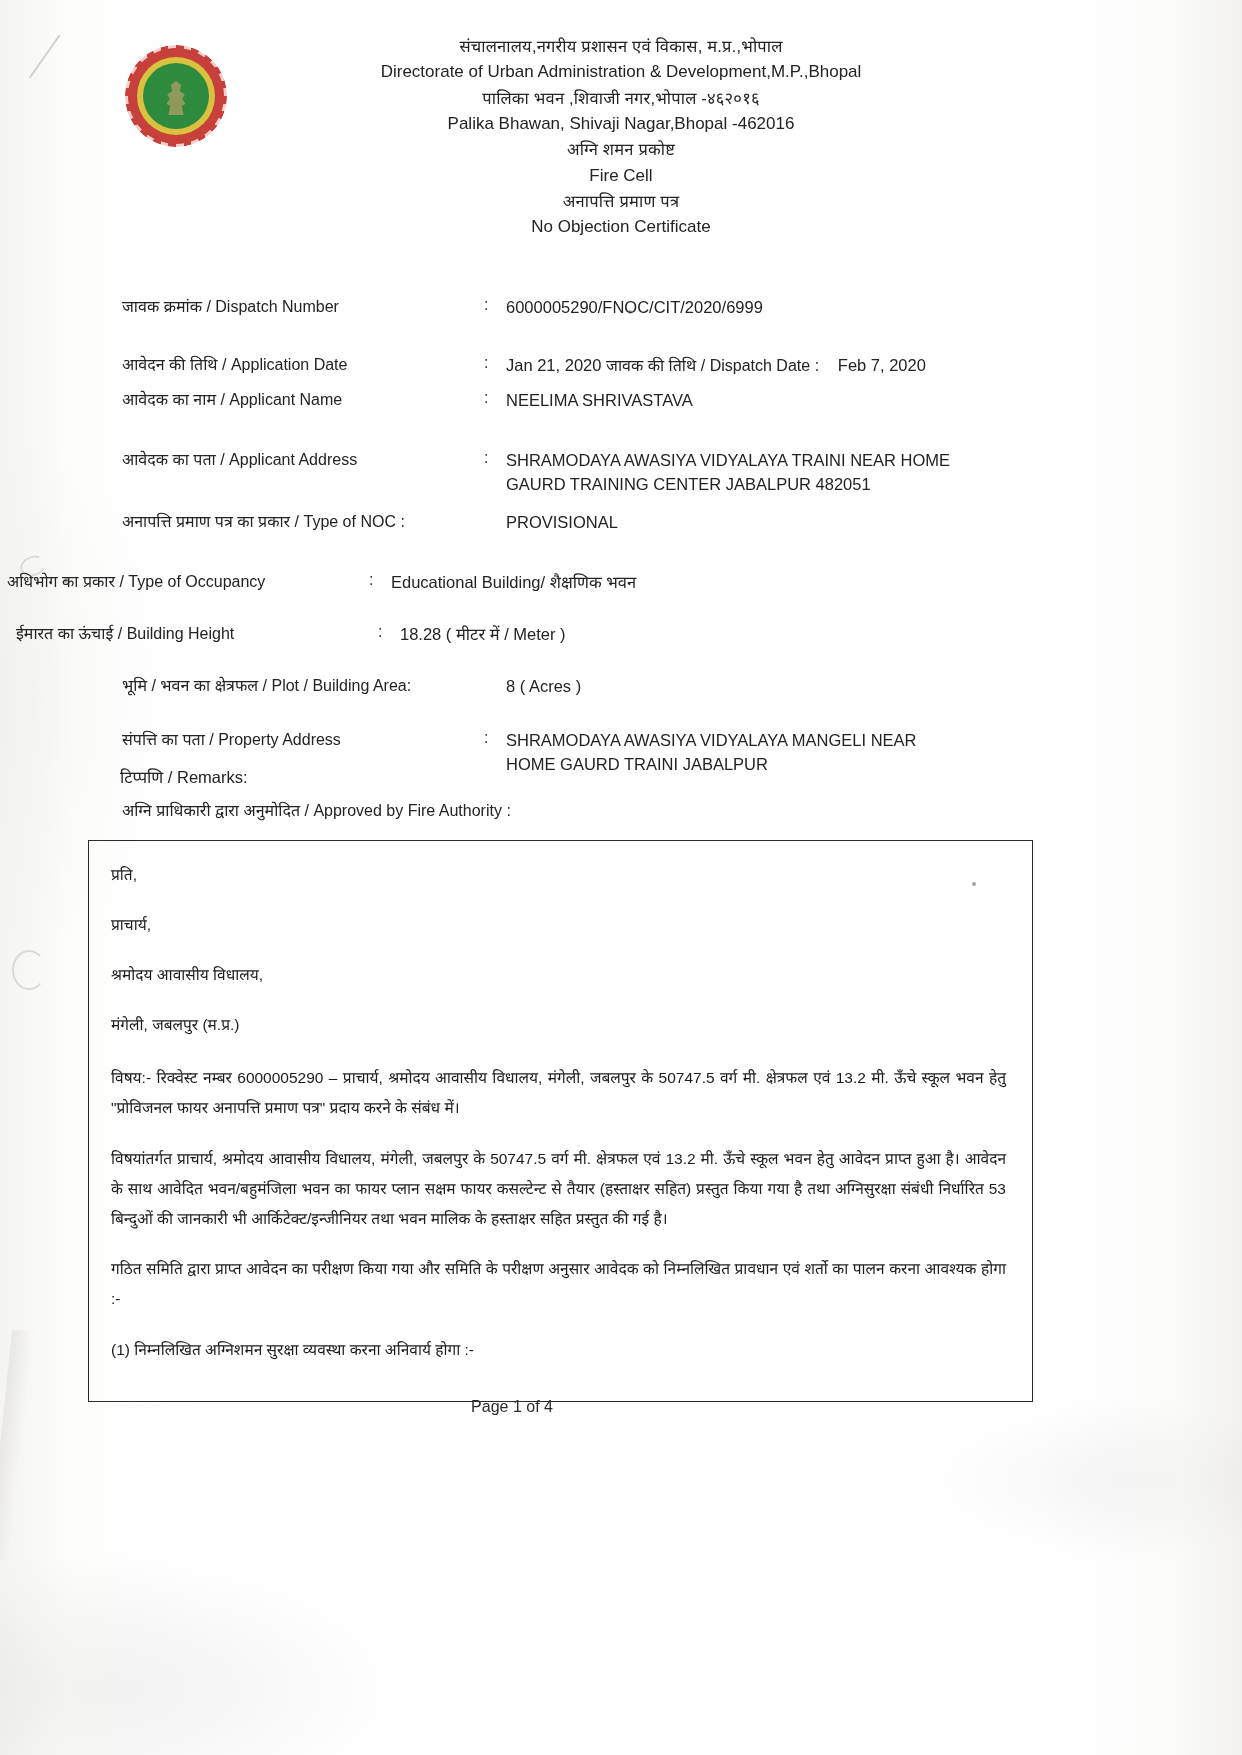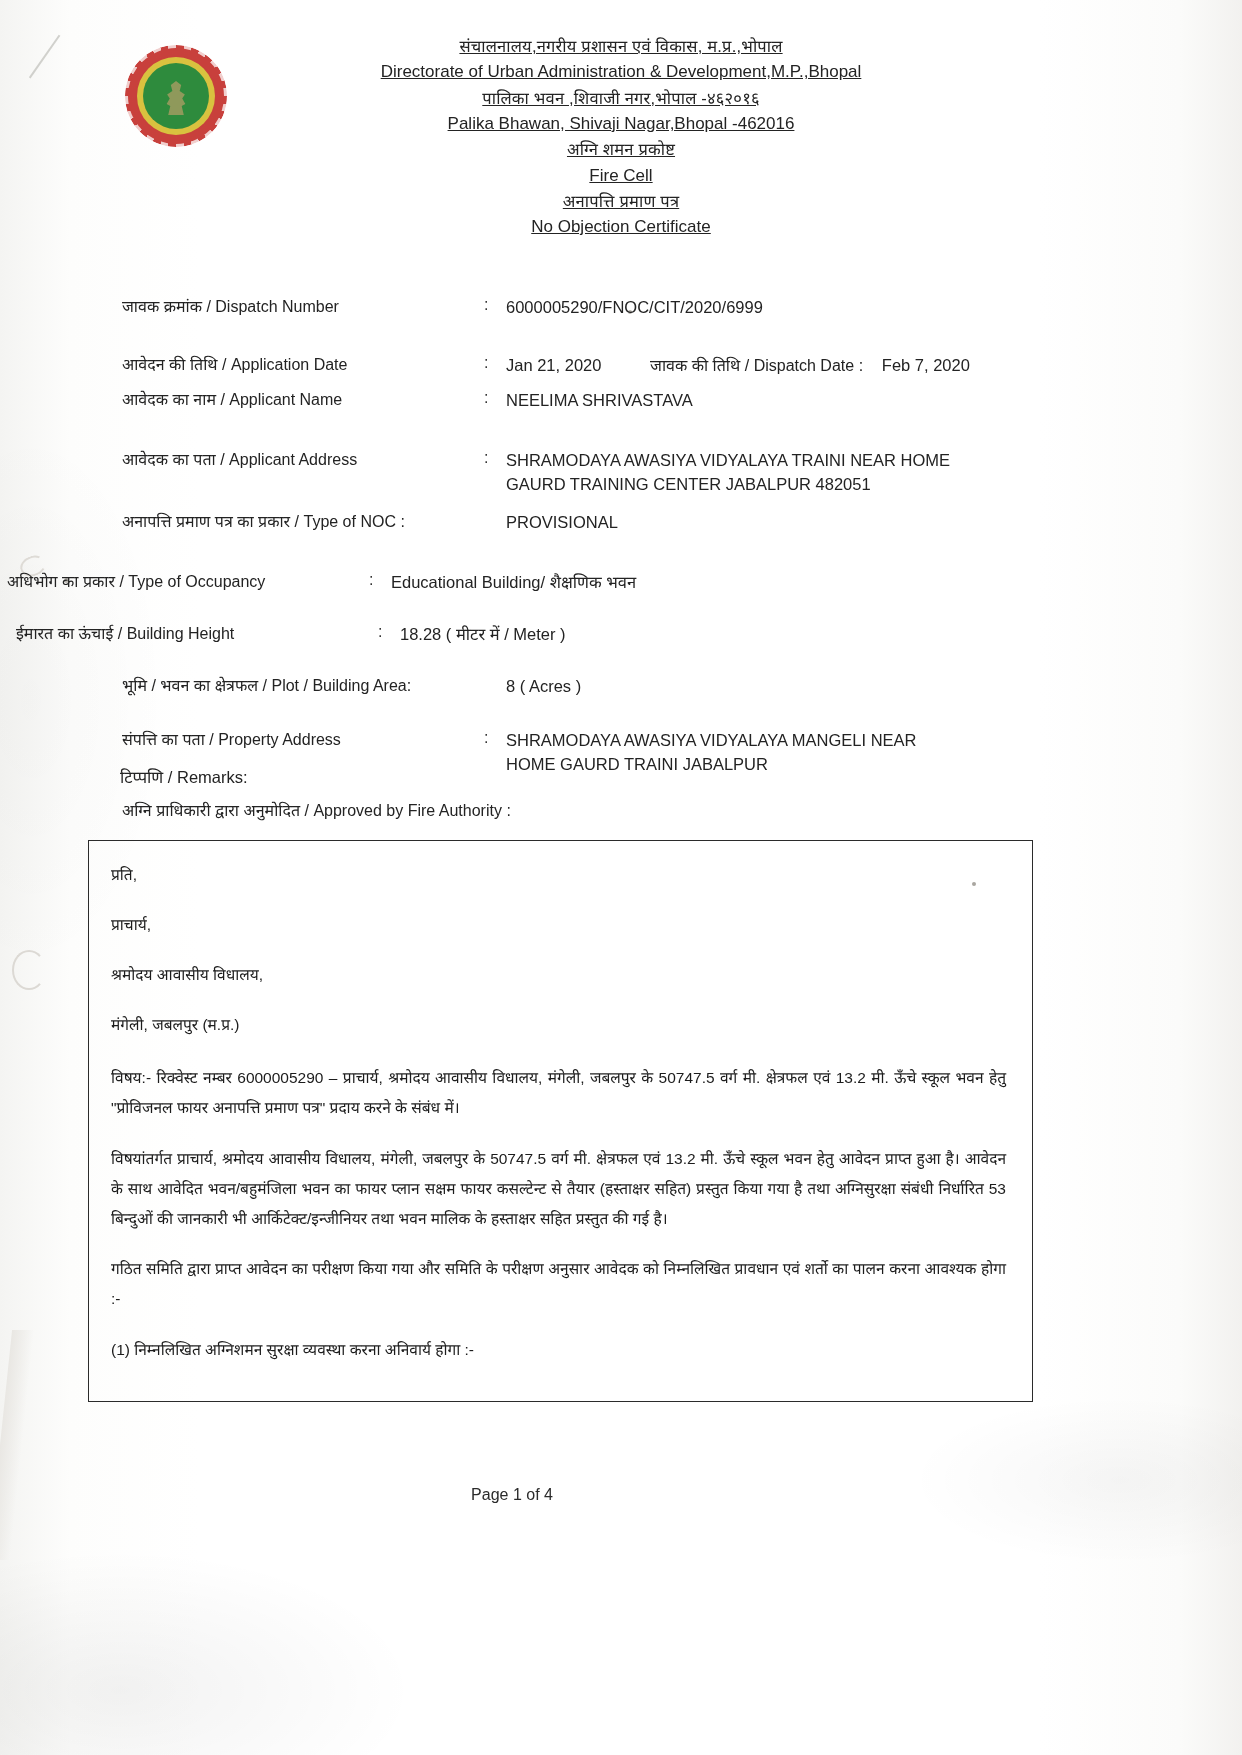--- a/index.html
+++ b/index.html
@@ -113,21 +113,21 @@
   }
   .htitle .hi {
     font-size: 16.5px;
     letter-spacing: .2px;
     color: #232323;
   }
   .htitle .en {
     font-size: 17px;
     color: #232323;
   }
-  .htitle .row { margin: 0; padding: 1px 0; text-decoration: underline; }
+  .htitle .row { margin: 0; padding: 1px 0; }
 
   
   .fields {
     position: absolute;
     left: 0; top: 296px;
     width: 1242px;
     font-size: 16px;
   }
   .frow {
     position: relative;
@@ -154,21 +154,20 @@
     color: #232323;
     font-size: 16.5px;
     line-height: 1.45;
   }
   .fvalue .l2 { display: block; }
 
   .row-dispatch-number { top: 0px; }
   .row-appdate { margin-top: 28px; }
   .inline-right {
     display: inline-block;
-    margin-left: 44px;
     white-space: nowrap;
   }
   .inline-right .lbl { font-size: 16px; }
   .inline-right .val { margin-left: 14px; font-size: 16.5px; }
 
   .row-name { margin-top: 5px; }
   .row-address { margin-top: 30px; }
   .row-noctype { margin-top: 14px; }
   .row-occupancy { margin-top: 30px; padding-left: 7px; }
   .row-height { margin-top: 22px; padding-left: 16px; }
@@ -214,21 +213,21 @@
   }
   .rm-para {
     margin: 0 0 20px 0;
     text-align: justify;
     line-height: 1.95;
   }
   .rm-para.last { margin-bottom: 0; }
 
   .footer {
     position: absolute;
-    left: 0; top: 1486px;
+    left: 0; top: 1398px;
     width: 1024px;
     text-align: center;
     font-size: 16px;
     color: #2b2b2b;
   }
 </style>
 </head>
 <body>
 
 <div class="page"></div>

